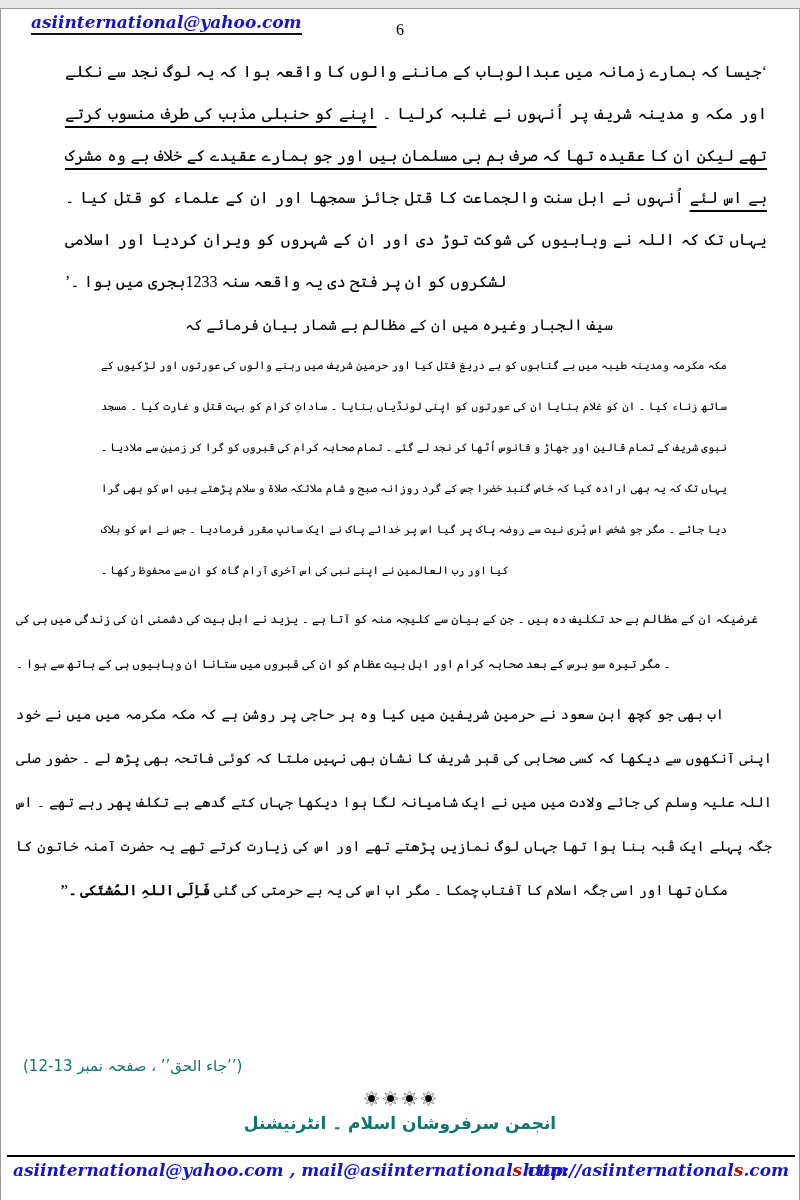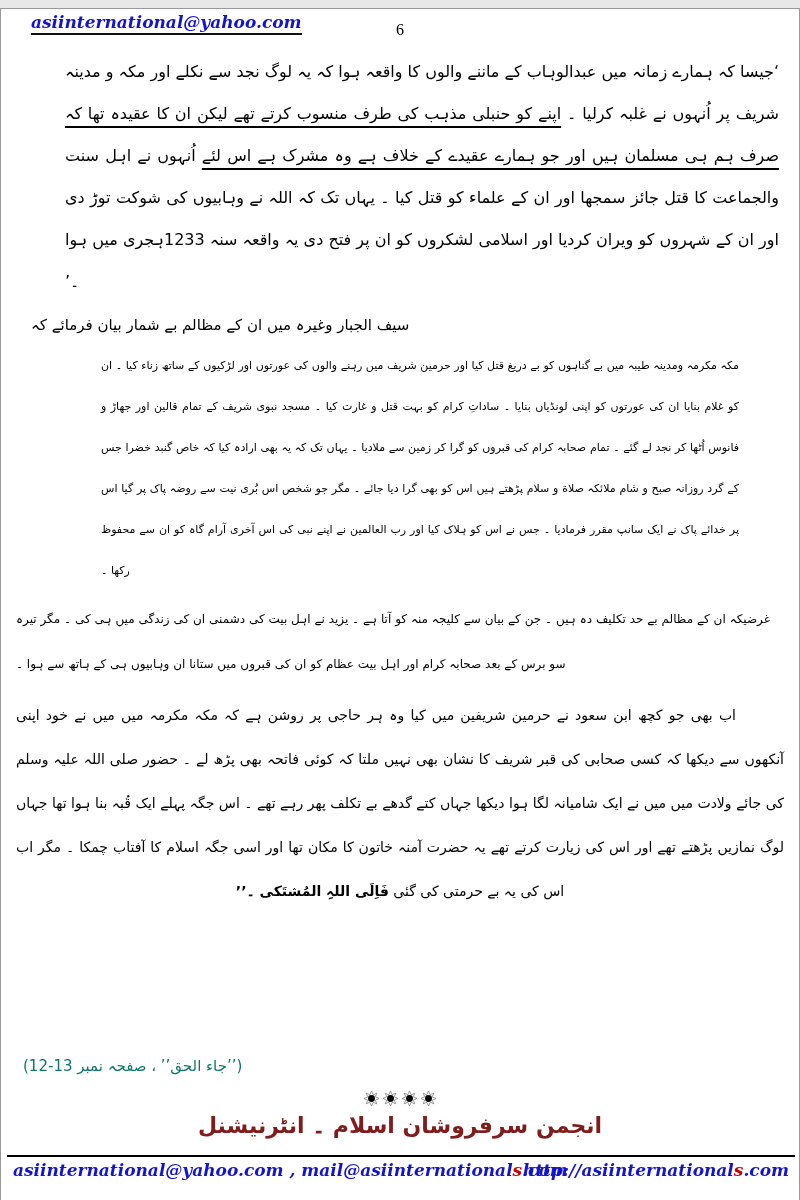--- a/index.html
+++ b/index.html
@@ -4,39 +4,39 @@
 <style>
   html,body{margin:0;padding:0;background:#e8e8e8;}
   .page{position:relative;width:800px;height:1200px;margin:8px auto;background:#ffffff;
         border:1px solid #999;box-sizing:border-box;overflow:hidden;
         font-family:"DejaVu Sans",sans-serif;color:#000;}
   .header-email{position:absolute;top:3px;left:30px;font-family:"DejaVu Serif",serif;
         font-style:italic;font-weight:bold;font-size:17px;color:#1414cc;
         border-bottom:2px solid #111;padding-bottom:1px;}
   .page-num{position:absolute;top:12px;left:0;right:0;text-align:center;
         font-family:"Liberation Serif",serif;font-size:16px;color:#000;}
-  #content{position:absolute;top:40px;left:0;right:0;height:1004px;overflow:hidden;}
+  #content{position:absolute;top:40px;left:0;right:12px;height:1004px;overflow:hidden;font-family:Liberation Serif, serif;}
   .para{direction:rtl;unicode-bidi:embed;color:#000;}
   .q1{margin:2px 20px 4px 64px;font-size:16px;line-height:42px;
       text-align:justify;text-align-last:left;}
-  .intro{margin:0 20px 2px 30px;font-size:15px;line-height:36px;text-align:left;}
+  .intro{margin:0 20px 2px 30px;font-size:15px;line-height:36px;text-align:center;}
   .q2{margin:0 60px 6px 100px;font-size:11px;line-height:41px;
       text-align:justify;text-align-last:left;}
   .p3{margin:0 15px 6px 15px;font-size:12px;line-height:45px;text-indent:14px;
       text-align:justify;text-align-last:left;}
   .p4{margin:0 15px 0 15px;font-size:14px;line-height:44px;text-indent:48px;
       text-align:justify;text-align-last:center;}
   .u{text-decoration:underline;text-decoration-thickness:1.5px;text-underline-offset:7px;}
   .b{font-weight:bold;}
   .cite{position:absolute;top:1048px;left:22px;direction:rtl;unicode-bidi:embed;
       font-size:15px;color:#0f766e;}
   .ornaments{position:absolute;top:1082px;left:0;width:100%;text-align:center;line-height:0;}
   .ornaments svg{margin:0 2px;vertical-align:middle;}
   .org-line{position:absolute;top:1104px;left:0;width:100%;text-align:center;direction:rtl;
-      font-weight:bold;font-size:22px;color:#7f1d1d;}
+      font-weight:bold;font-size:17px;color:#0f766e;}
   .rule{position:absolute;top:1146px;left:6px;right:4px;border-top:2px solid #000;}
   .footer-text{position:absolute;top:1151px;font-family:"DejaVu Serif",serif;
       font-style:italic;font-weight:bold;font-size:17px;color:#1414cc;white-space:nowrap;}
   .footer-left{left:12px;}
   .footer-right{right:10px;}
   .red{color:#cc0000;}
 </style>
 </head>
 <body>
 

